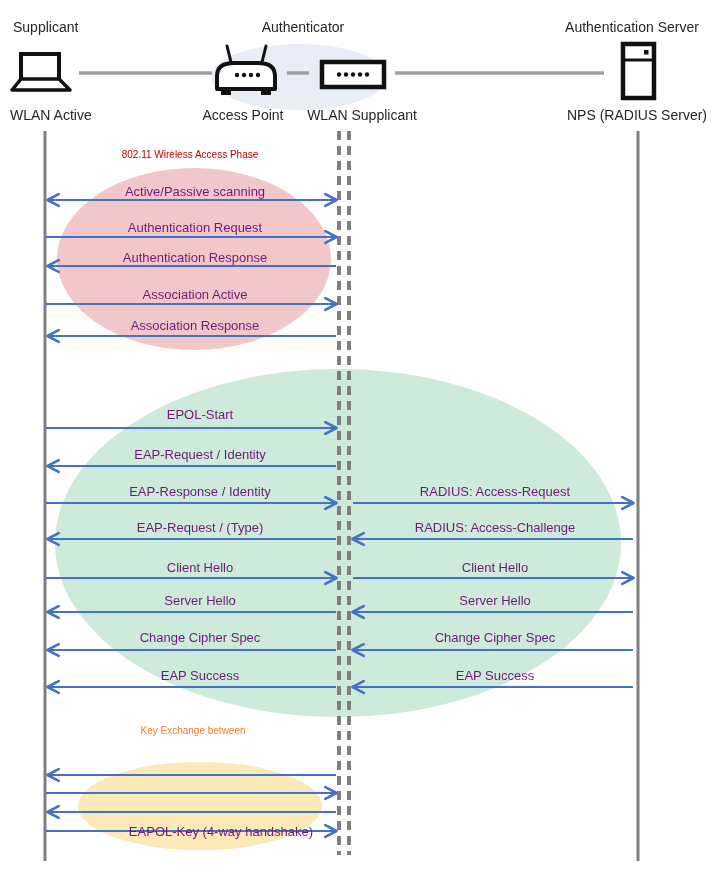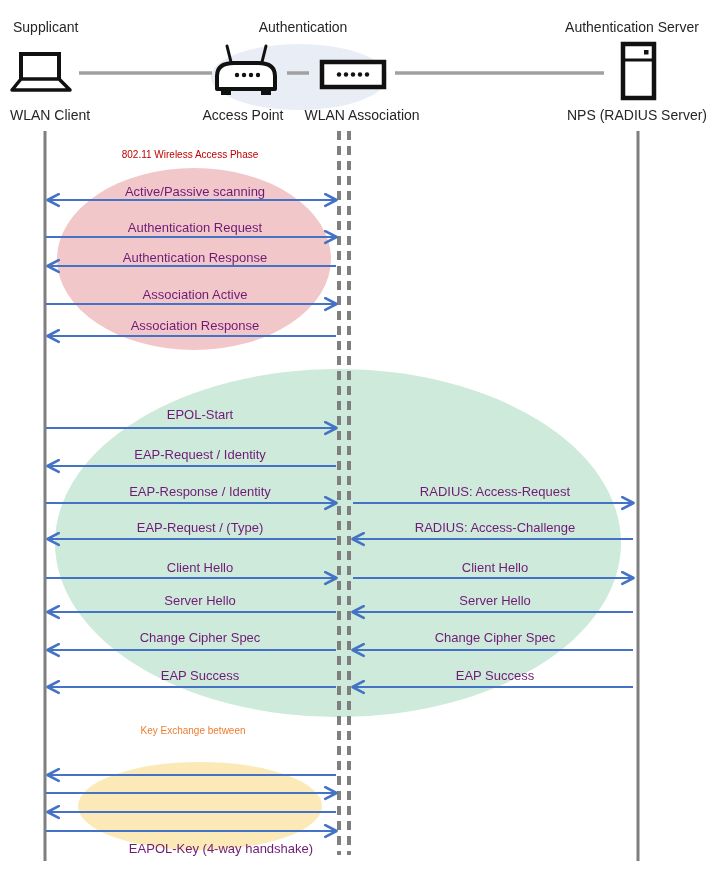--- a/index.html
+++ b/index.html
@@ -115,26 +115,26 @@
     </g>
 
     <g>
       <rect x="623" y="44" width="31" height="54" fill="#fff" stroke="#111" stroke-width="4.5"></rect>
       <line x1="623" y1="60" x2="654" y2="60" stroke="#111" stroke-width="3"></line>
       <rect x="644" y="50" width="4.5" height="4.5" fill="#111"></rect>
     </g>
   </svg>
 
   <div class="lbl role" style="left:13px;top:20px;">Supplicant</div>
-  <div class="lbl role centered" style="left:303px;top:20px;">Authentication</div>
+  <div class="lbl role centered" style="left:303px;top:20px;">Authenticator</div>
   <div class="lbl role centered" style="left:632px;top:20px;">Authentication Server</div>
 
-  <div class="lbl node" style="left:10px;top:108px;">WLAN Client</div>
+  <div class="lbl node" style="left:10px;top:108px;">WLAN Active</div>
   <div class="lbl node centered" style="left:243px;top:108px;">Access Point</div>
-  <div class="lbl node centered" style="left:362px;top:108px;">WLAN Association</div>
+  <div class="lbl node centered" style="left:362px;top:108px;">WLAN Supplicant</div>
   <div class="lbl node centered" style="left:637px;top:108px;">NPS (RADIUS Server)</div>
 
   <div class="lbl phase-title p1-title centered" style="left:190px;top:147px;">802.11 Wireless Access Phase</div>
   <div class="lbl centered" style="left:195px;top:184px;">Active/Passive scanning</div>
   <div class="lbl centered" style="left:195px;top:220px;">Authentication Request</div>
   <div class="lbl centered" style="left:195px;top:250px;">Authentication Response</div>
   <div class="lbl centered" style="left:195px;top:287px;">Association Active</div>
   <div class="lbl centered" style="left:195px;top:318px;">Association Response</div>
 
   <div class="lbl centered" style="left:200px;top:407px;">EPOL-Start</div>
@@ -147,15 +147,15 @@
   <div class="lbl centered" style="left:200px;top:668px;">EAP Success</div>
 
   <div class="lbl centered" style="left:495px;top:484px;">RADIUS: Access-Request</div>
   <div class="lbl centered" style="left:495px;top:520px;">RADIUS: Access-Challenge</div>
   <div class="lbl centered" style="left:495px;top:560px;">Client Hello</div>
   <div class="lbl centered" style="left:495px;top:593px;">Server Hello</div>
   <div class="lbl centered" style="left:495px;top:630px;">Change Cipher Spec</div>
   <div class="lbl centered" style="left:495px;top:668px;">EAP Success</div>
 
   <div class="lbl phase-title p3-title centered" style="left:193px;top:723px;">Key Exchange between</div>
-  <div class="lbl centered" style="left:203px;top:841px;padding-left:36px;">EAPOL-Key (4-way handshake)</div>
+  <div class="lbl centered" style="left:203px;top:824px;padding-left:36px;">EAPOL-Key (4-way handshake)</div>
 
 </div>
 
 </body></html>

